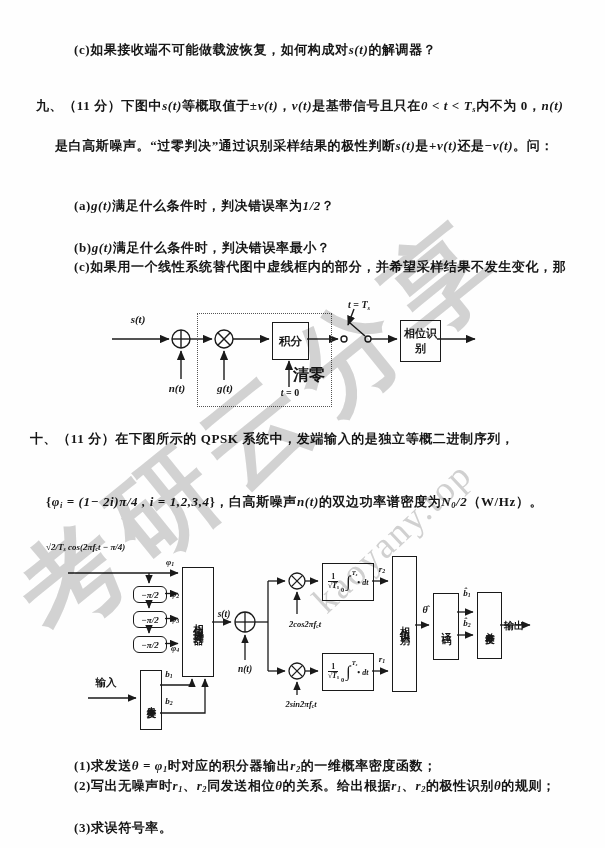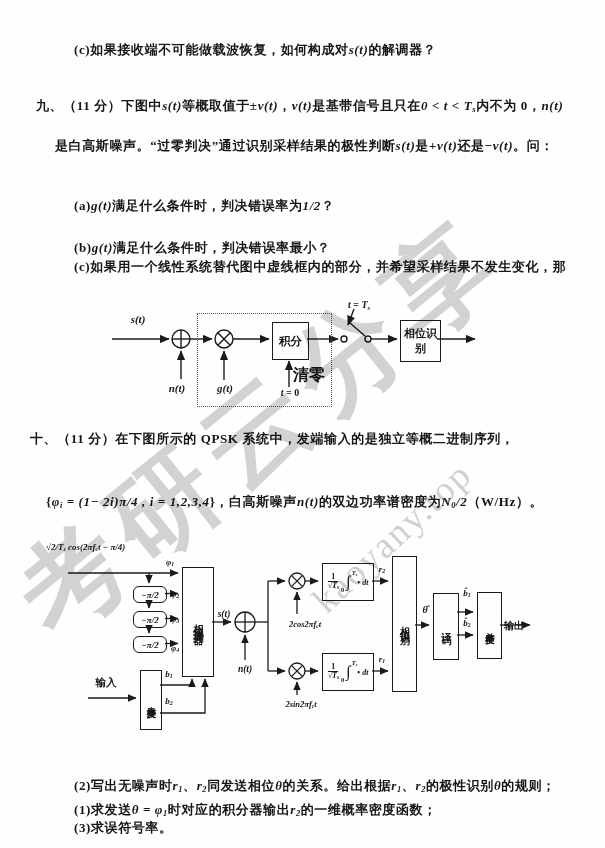--- a/index.html
+++ b/index.html
@@ -40,21 +40,21 @@
 <div class="page">
 
   <div class="para" style="left:74px;top:40px;">(c)如果接收端不可能做载波恢复，如何构成对<i class="m">s(t)</i>的解调器？</div>
   <div class="para" style="left:36px;top:96px;">九、（11 分）下图中<i class="m">s(t)</i>等概取值于±<i class="m">v(t)</i>，<i class="m">v(t)</i>是基带信号且只在<i class="m">0 &lt; t &lt; T<sub>s</sub></i>内不为 0，<i class="m">n(t)</i></div>
   <div class="para" style="left:55px;top:136px;">是白高斯噪声。“过零判决”通过识别采样结果的极性判断<i class="m">s(t)</i>是+<i class="m">v(t)</i>还是−<i class="m">v(t)</i>。问：</div>
   <div class="para" style="left:74px;top:196px;">(a)<i class="m">g(t)</i>满足什么条件时，判决错误率为<i class="m">1/2</i>？</div>
   <div class="para" style="left:74px;top:238px;">(b)<i class="m">g(t)</i>满足什么条件时，判决错误率最小？</div>
   <div class="para" style="left:74px;top:257px;">(c)如果用一个线性系统替代图中虚线框内的部分，并希望采样结果不发生变化，那</div>
   <div class="para" style="left:30px;top:429px;">十、（11 分）在下图所示的 QPSK 系统中，发端输入的是独立等概二进制序列，</div>
   <div class="para" style="left:46px;top:492px;">{<i class="m">φ<sub>i</sub> = (1− 2i)π/4 , i = 1,2,3,4</i>}，白高斯噪声<i class="m">n(t)</i>的双边功率谱密度为<i class="m">N<sub>0</sub>/2</i>（W/Hz）。</div>
-  <div class="para" style="left:74px;top:756px;margin-top:44px;">(1)求发送<i class="m">θ = φ<sub>1</sub></i>时对应的积分器输出<i class="m">r<sub>2</sub></i>的一维概率密度函数；</div>
+  <div class="para" style="left:74px;top:756px;">(1)求发送<i class="m">θ = φ<sub>1</sub></i>时对应的积分器输出<i class="m">r<sub>2</sub></i>的一维概率密度函数；</div>
   <div class="para" style="left:74px;top:776px;">(2)写出无噪声时<i class="m">r<sub>1</sub></i>、<i class="m">r<sub>2</sub></i>同发送相位<i class="m">θ</i>的关系。给出根据<i class="m">r<sub>1</sub></i>、<i class="m">r<sub>2</sub></i>的极性识别<i class="m">θ</i>的规则；</div>
   <div class="para" style="left:74px;top:818px;">(3)求误符号率。</div>
 
   <div class="diagram" style="left:100px;top:295px;width:480px;height:120px;">
     <svg width="480" height="120">
       <defs>
         <marker id="ah1" markerWidth="7" markerHeight="6" refX="6.5" refY="3" orient="auto">
           <path d="M0,0L7,3L0,6Z" fill="#1a1a1a"></path>
         </marker>
       </defs>

